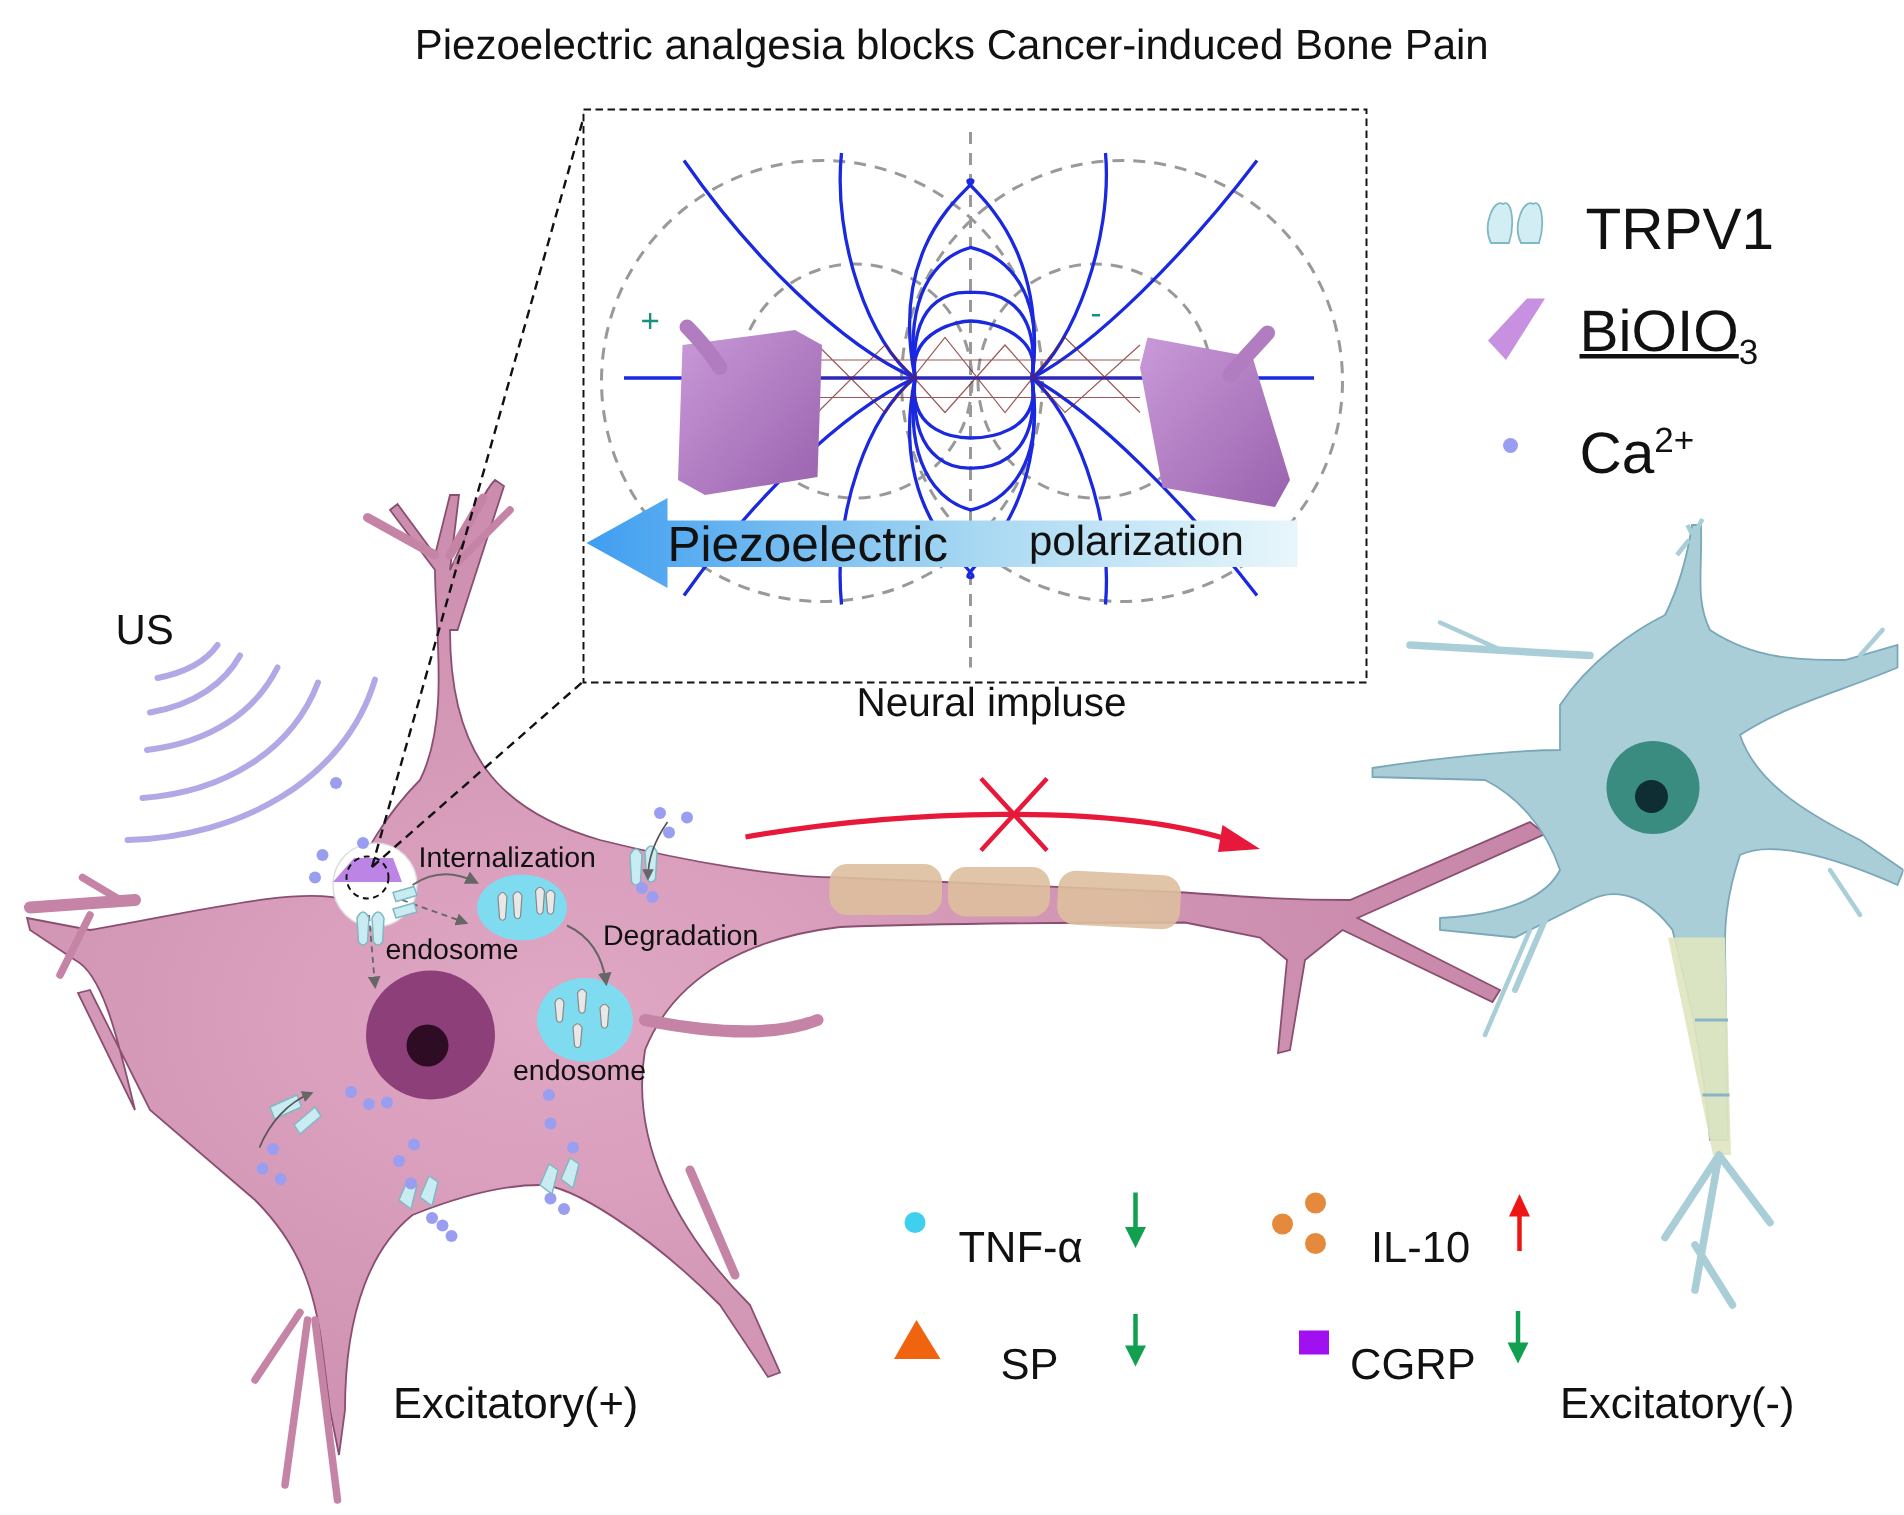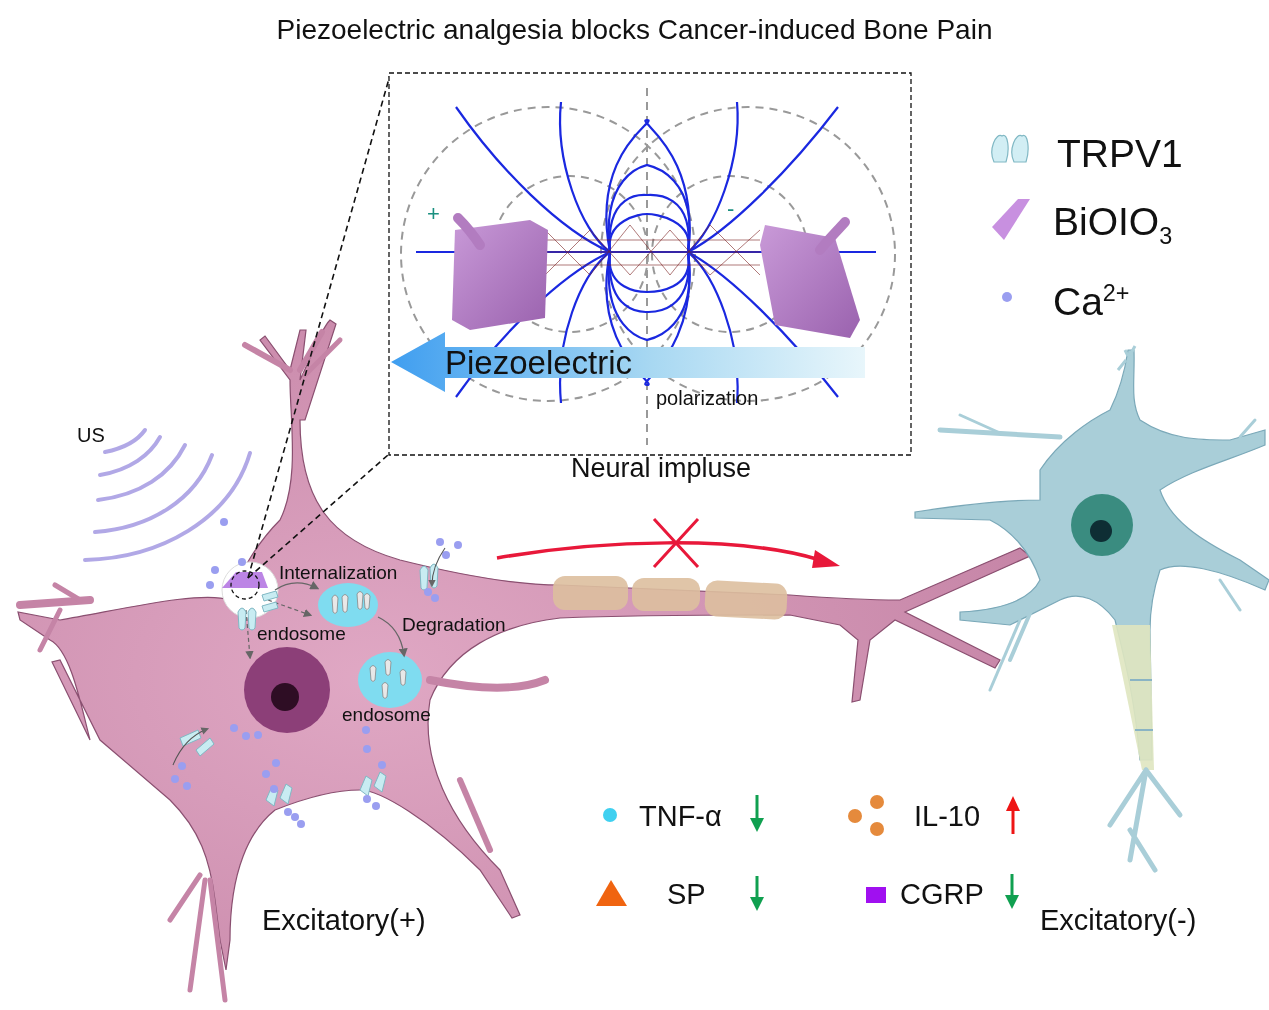--- a/index.html
+++ b/index.html
@@ -3,21 +3,21 @@
 <meta charset="utf-8">
 <style>
   html, body { margin:0; padding:0; background:#ffffff; }
   body { width:1269px; height:1010px; position:relative; overflow:hidden; font-family:"Liberation Sans", sans-serif; color:#111; }
   .lbl { position:absolute; white-space:nowrap; font-family:"Liberation Sans", sans-serif; color:#111; }
   #title { left:0; width:1269px; top:14px; text-align:center; font-size:28px; }
   svg#scene { position:absolute; left:0; top:0; }
   .legend-text { font-size:39px; }
   .small { font-size:19px; }
   .med { font-size:27px; }
-  .big { font-size:29px; }
+  .big { font-size:29px;margin-top:16px; }
   sub, sup { font-size:60%; }
 </style>
 </head>
 <body>
 
 <svg id="scene" width="1269" height="1010" viewBox="0 0 1269 1010">
   <defs>
     <radialGradient id="cellGrad" cx="0.35" cy="0.55" r="0.7">
       <stop offset="0" stop-color="#e0a8c4"></stop>
       <stop offset="1" stop-color="#c584a6"></stop>
@@ -245,29 +245,29 @@
 
     <rect x="866" y="887" width="20" height="16" fill="#a010f0"></rect>
     <path d="M1012,874 L1012,898" stroke="#10a050" stroke-width="3"></path>
     <path d="M1005,895 L1012,909 L1019,895 Z" fill="#10a050"></path>
   </g>
 </svg>
 
 <div id="title" class="lbl">Piezoelectric analgesia blocks Cancer-induced Bone Pain</div>
 
 <div class="lbl legend-text" style="left:1057px; top:132px;">TRPV1</div>
-<div class="lbl legend-text" style="left:1053px; top:200px;"><span>BiOIO</span><sub>3</sub></div>
+<div class="lbl legend-text" style="left:1053px; top:200px;text-decoration:underline;"><span>BiOIO</span><sub>3</sub></div>
 <div class="lbl legend-text" style="left:1053px; top:280px;text-align:right;"><span>Ca</span><sup>2+</sup></div>
 
 <div class="lbl" style="left:427px; top:201px; font-size:22px; color:#1a9080;">+</div>
 <div class="lbl" style="left:727px; top:196px; font-size:22px; color:#1a9080;">-</div>
 <div class="lbl" style="left:445px; top:344px; font-size:33px;">Piezoelectric</div>
-<div class="lbl" style="left:656px; top:345px; font-size:20px;margin-top:42px;">polarization</div>
-
-<div class="lbl" style="left:77px; top:424px; font-size:20px;">US</div>
+<div class="lbl" style="left:686px; top:345px; font-size:28px;">polarization</div>
+
+<div class="lbl" style="left:77px; top:404px; font-size:28px;">US</div>
 <div class="lbl small" style="left:279px; top:562px;">Internalization</div>
 <div class="lbl small" style="left:257px; top:623px;">endosome</div>
 <div class="lbl small" style="left:402px; top:614px;">Degradation</div>
 <div class="lbl small" style="left:342px; top:704px;">endosome</div>
 <div class="lbl med" style="left:571px; top:453px;">Neural impluse</div>
 <div class="lbl big" style="left:262px; top:904px;">Excitatory(+)</div>
 <div class="lbl big" style="left:1040px; top:904px;">Excitatory(-)</div>
 
 <div class="lbl big" style="left:639px; top:800px;">TNF-α</div>
 <div class="lbl big" style="left:914px; top:800px;">IL-10</div>

